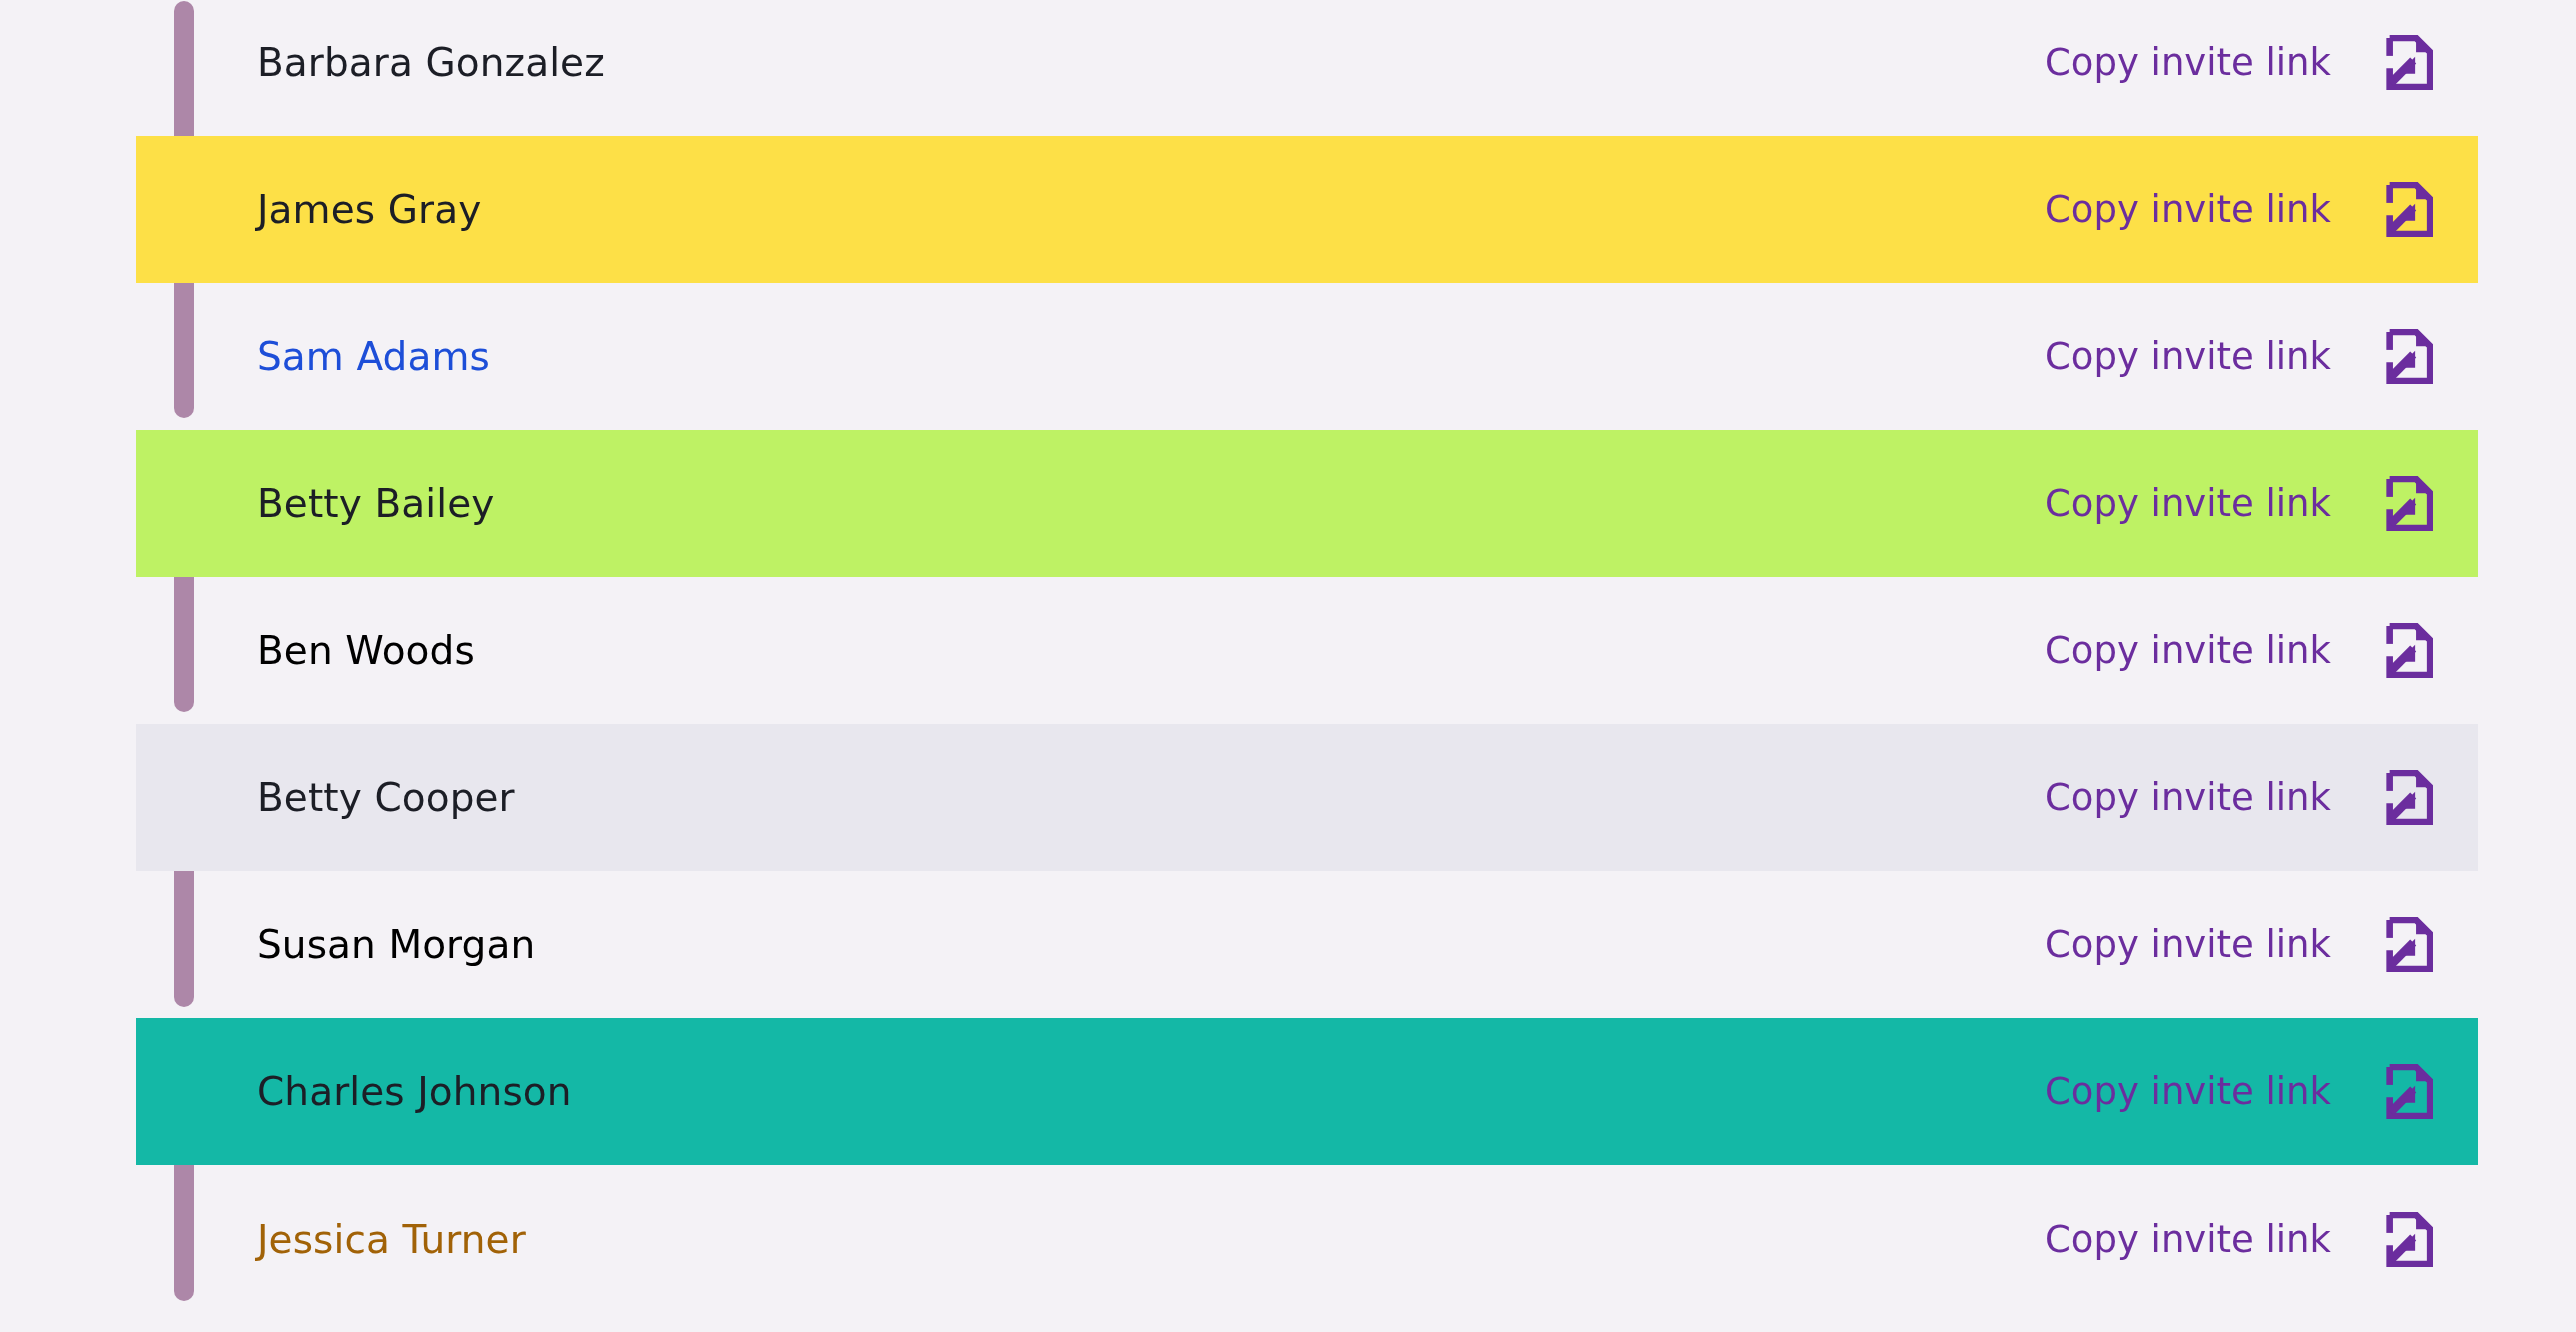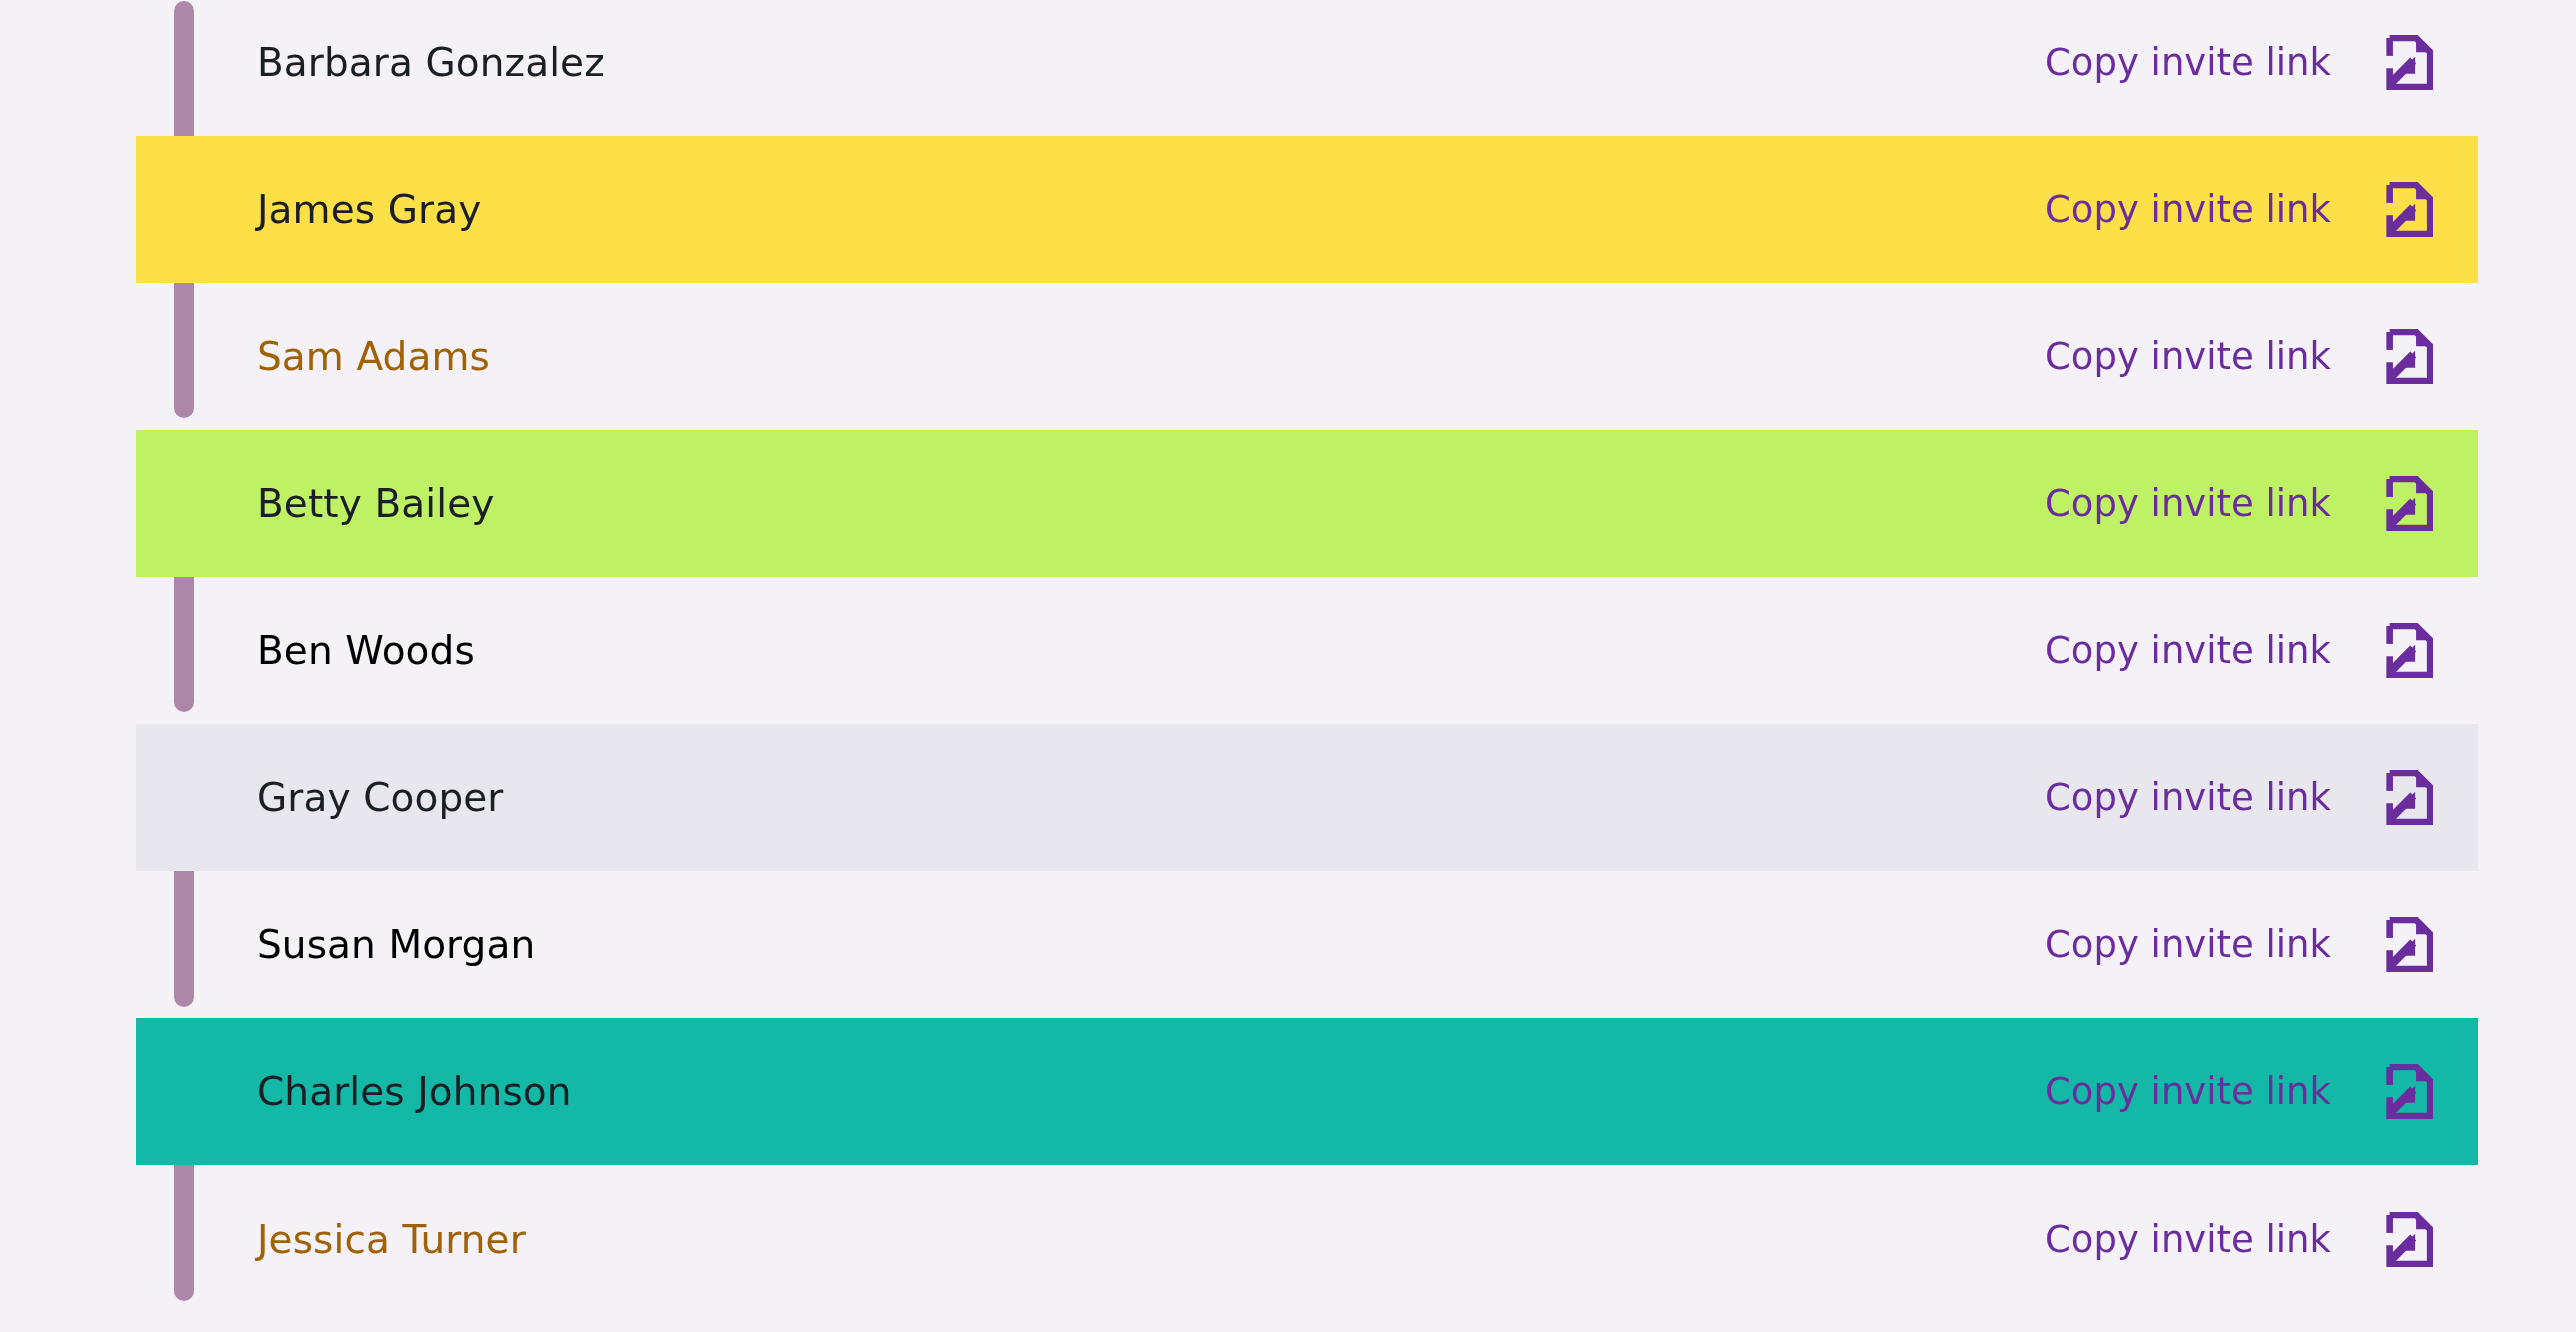--- a/index.html
+++ b/index.html
@@ -125,21 +125,21 @@
 
     <path d="M34 3 L34 18 L49 18 Z" fill="#6b2d9e"></path>
 
     <path d="M7 51 L31 27" fill="none" stroke="#6b2d9e" stroke-width="9" stroke-linecap="butt"></path>
     <path d="M33 23 L33 41 L15 41 Z" fill="#6b2d9e"></path>
   </svg>
         </span>
       </div>
     </div>
     <div class="row plain" style="top: 283px;">
-      <div class="name" style="color: #a16207;">Sam Adams</div>
+      <div class="name" style="color: #1d4ed8;">Sam Adams</div>
       <div class="action">
         <span class="copy-label" style="color: rgb(107, 45, 158);">Copy invite link</span>
         <span class="export-icon">
   <svg viewBox="0 0 52 58" xmlns="http://www.w3.org/2000/svg" aria-hidden="true">
 
     <path d="M6 3 H34 L49 18 V55 H6 V35" fill="none" stroke="#6b2d9e" stroke-width="7" stroke-linejoin="miter" stroke-linecap="butt"></path>
     <path d="M6 3 V22" fill="none" stroke="#6b2d9e" stroke-width="7" stroke-linecap="butt"></path>
 
     <path d="M34 3 L34 18 L49 18 Z" fill="#6b2d9e"></path>
 
@@ -179,21 +179,21 @@
 
     <path d="M34 3 L34 18 L49 18 Z" fill="#6b2d9e"></path>
 
     <path d="M7 51 L31 27" fill="none" stroke="#6b2d9e" stroke-width="9" stroke-linecap="butt"></path>
     <path d="M33 23 L33 41 L15 41 Z" fill="#6b2d9e"></path>
   </svg>
         </span>
       </div>
     </div>
     <div class="row shaded" style="top: 724px; background: rgb(232, 231, 238);">
-      <div class="name" style="color: rgb(28, 30, 38);">Gray Cooper</div>
+      <div class="name" style="color: rgb(28, 30, 38);">Betty Cooper</div>
       <div class="action">
         <span class="copy-label" style="color: rgb(107, 45, 158);">Copy invite link</span>
         <span class="export-icon">
   <svg viewBox="0 0 52 58" xmlns="http://www.w3.org/2000/svg" aria-hidden="true">
 
     <path d="M6 3 H34 L49 18 V55 H6 V35" fill="none" stroke="#6b2d9e" stroke-width="7" stroke-linejoin="miter" stroke-linecap="butt"></path>
     <path d="M6 3 V22" fill="none" stroke="#6b2d9e" stroke-width="7" stroke-linecap="butt"></path>
 
     <path d="M34 3 L34 18 L49 18 Z" fill="#6b2d9e"></path>
 

